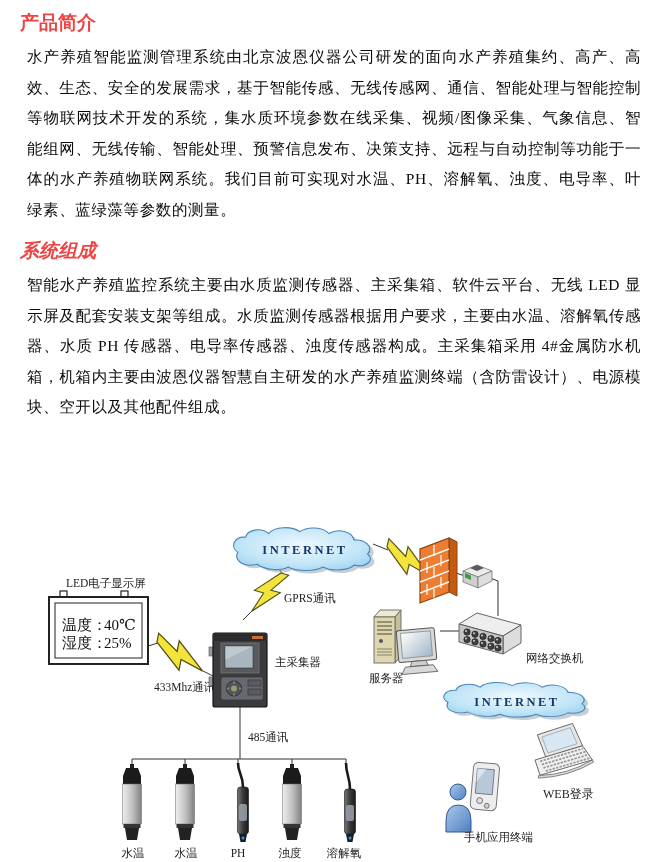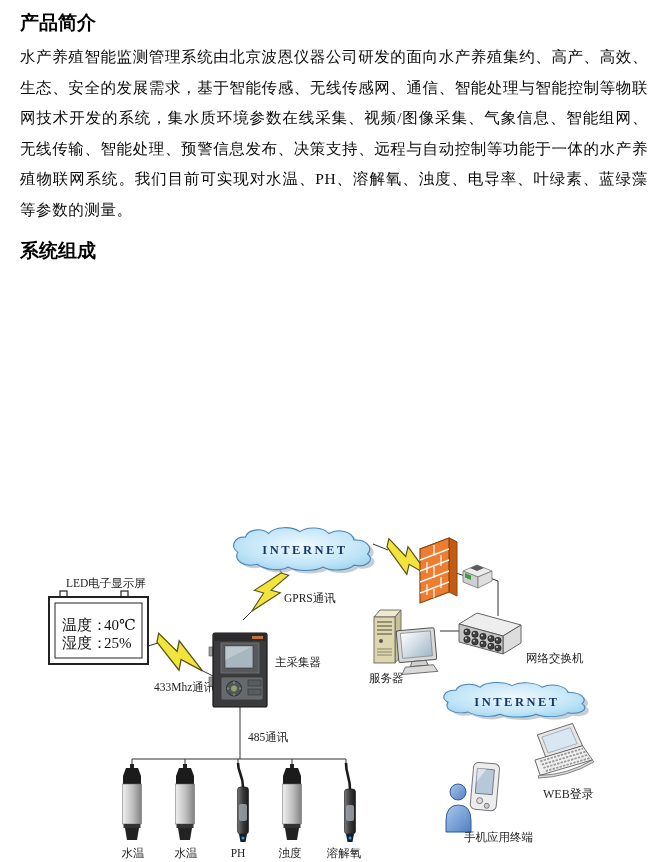--- a/index.html
+++ b/index.html
@@ -3,42 +3,43 @@
 <meta charset="utf-8">
 <style>
   html,body{margin:0;padding:0;background:#888;}
   .page{
     position:relative;width:666px;height:862px;margin:0 auto;background:#ffffff;
     font-family:"Liberation Serif","DejaVu Serif",serif;color:#000;overflow:hidden;
   }
   .content{padding:11px 18px 0 20px;}
   .sec-heading{
     font-family:"Liberation Sans","DejaVu Sans",sans-serif;
-    font-size:19px;font-weight:bold;line-height:23px;margin:0 0 8px 0;color:#000000;
+    font-size:19px;font-weight:bold;line-height:23px;margin:0 0 8px 0;color:#ef4444;
   }
-  .sec-heading.later{margin-top:14px;}
+  .sec-heading.later{margin-top:14px;font-style:italic;}
   .body-para{
     font-size:15.5px;line-height:30.5px;letter-spacing:0.6px;
-    text-align:justify;margin:0;color:#0a0a0a;
+    text-align:justify;margin:7px;color:#0a0a0a;
   }
   .diagram{position:absolute;left:0;top:525px;width:666px;height:337px;}
   svg text{font-family:"Liberation Serif","DejaVu Serif",serif;}
   .dlabel{font-size:11.5px;fill:#222;}
   .inet{font-size:12.5px;font-weight:bold;letter-spacing:2.5px;}
   .ledtxt{font-size:15px;fill:#111;}
 </style>
 </head>
 <body>
 
 <div class="page">
   <div class="content">
     <h2 class="sec-heading">产品简介</h2>
     <p class="body-para">水产养殖智能监测管理系统由北京波恩仪器公司研发的面向水产养殖集约、高产、高效、生态、安全的发展需求，基于智能传感、无线传感网、通信、智能处理与智能控制等物联网技术开发的系统，集水质环境参数在线采集、视频/图像采集、气象信息、智能组网、无线传输、智能处理、预警信息发布、决策支持、远程与自动控制等功能于一体的水产养殖物联网系统。我们目前可实现对水温、PH、溶解氧、浊度、电导率、叶绿素、蓝绿藻等参数的测量。</p>
 
     <h2 class="sec-heading later">系统组成</h2>
+    <p class="body-para">智能水产养殖监控系统主要由水质监测传感器、主采集箱、软件云平台、无线 LED 显示屏及配套安装支架等组成。水质监测传感器根据用户要求，主要由水温、溶解氧传感器、水质 PH 传感器、电导率传感器、浊度传感器构成。主采集箱采用 4#金属防水机箱，机箱内主要由波恩仪器智慧自主研发的水产养殖监测终端（含防雷设计）、电源模块、空开以及其他配件组成。</p>
 
   </div>
 
   <svg class="diagram" viewBox="0 0 666 337" width="666" height="337" xmlns="http://www.w3.org/2000/svg">
     <defs>
       <path id="cloudPath" d="M30,40 C16,44 6,36 10,27 C2,22 6,10 18,11 C20,3 34,0 42,7 C48,-1 66,-1 74,5 C82,-1 98,0 104,7 C114,1 128,5 130,14 C142,13 150,22 144,29 C152,36 142,44 130,41 C124,47 106,48 98,43 C90,48 70,48 62,43 C54,48 38,46 30,40 Z"></path>
       <polygon id="zbolt" points="13,0 0,15 6,15 2,28 16,12 10,12 18,0"></polygon>
       <radialGradient id="gradCloud" cx="50%" cy="42%" r="65%">
         <stop offset="0%" stop-color="#f0f9fe"></stop>
           <stop offset="70%" stop-color="#bfe4f7"></stop>

